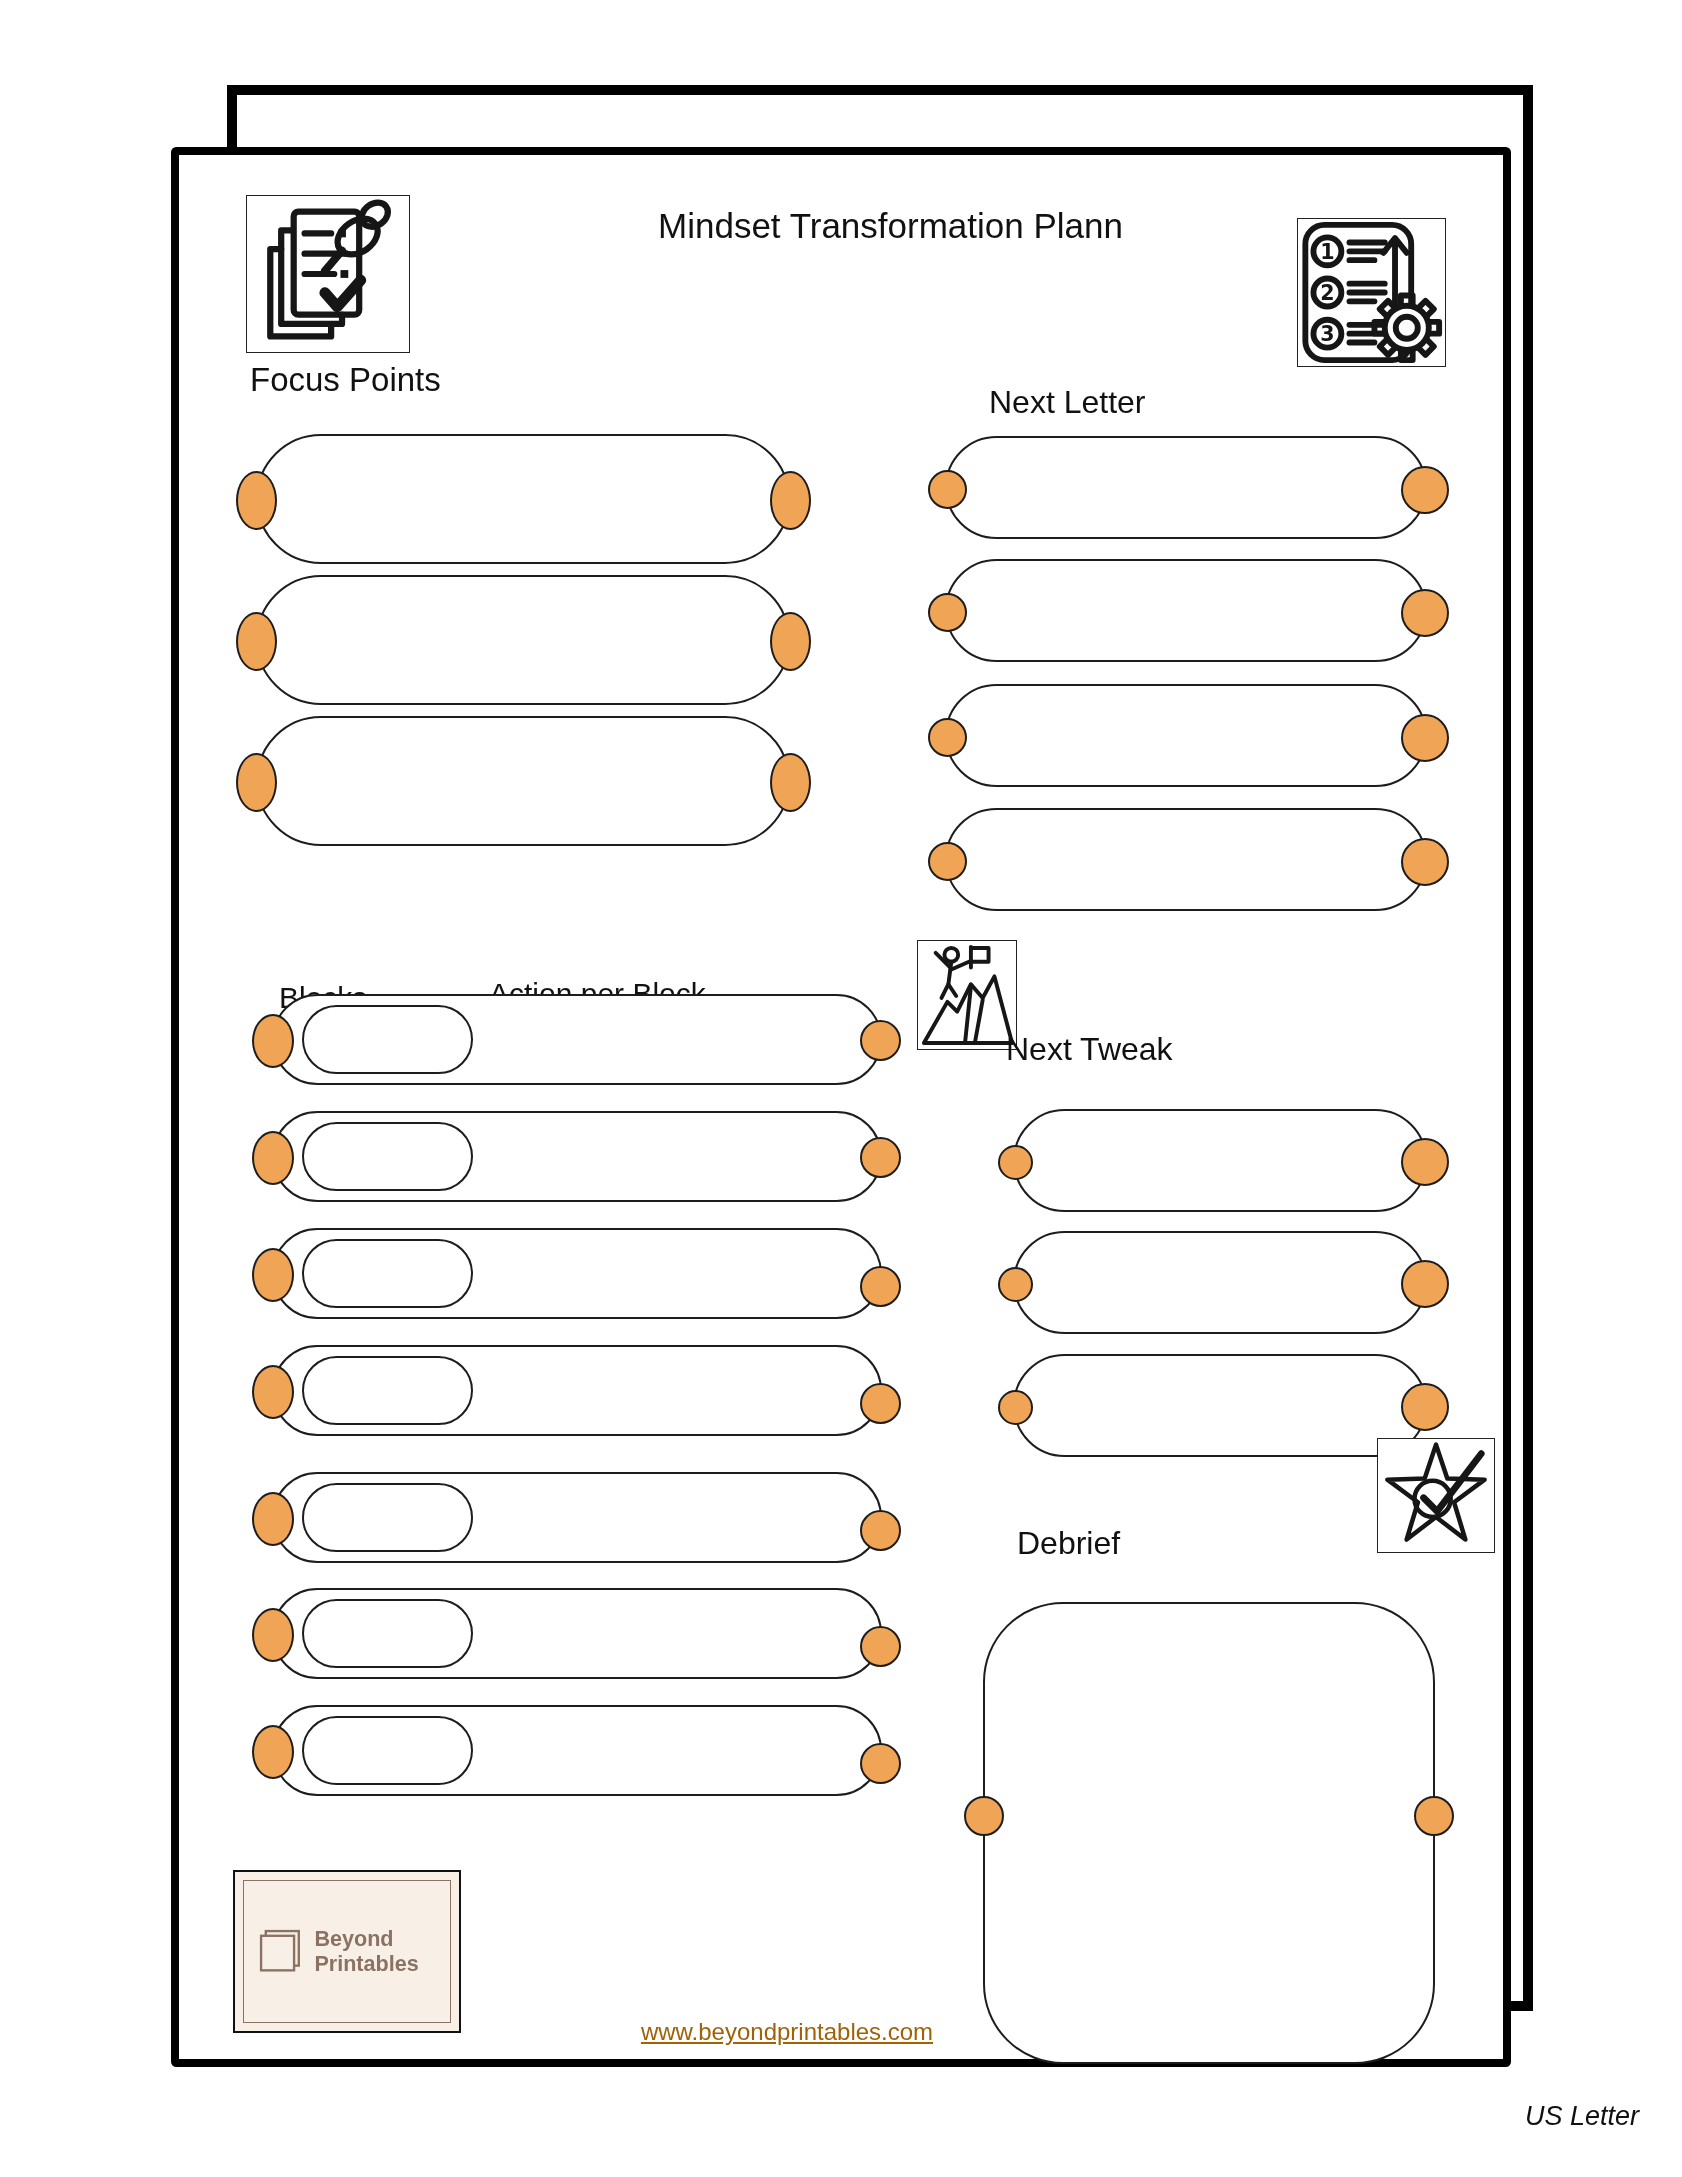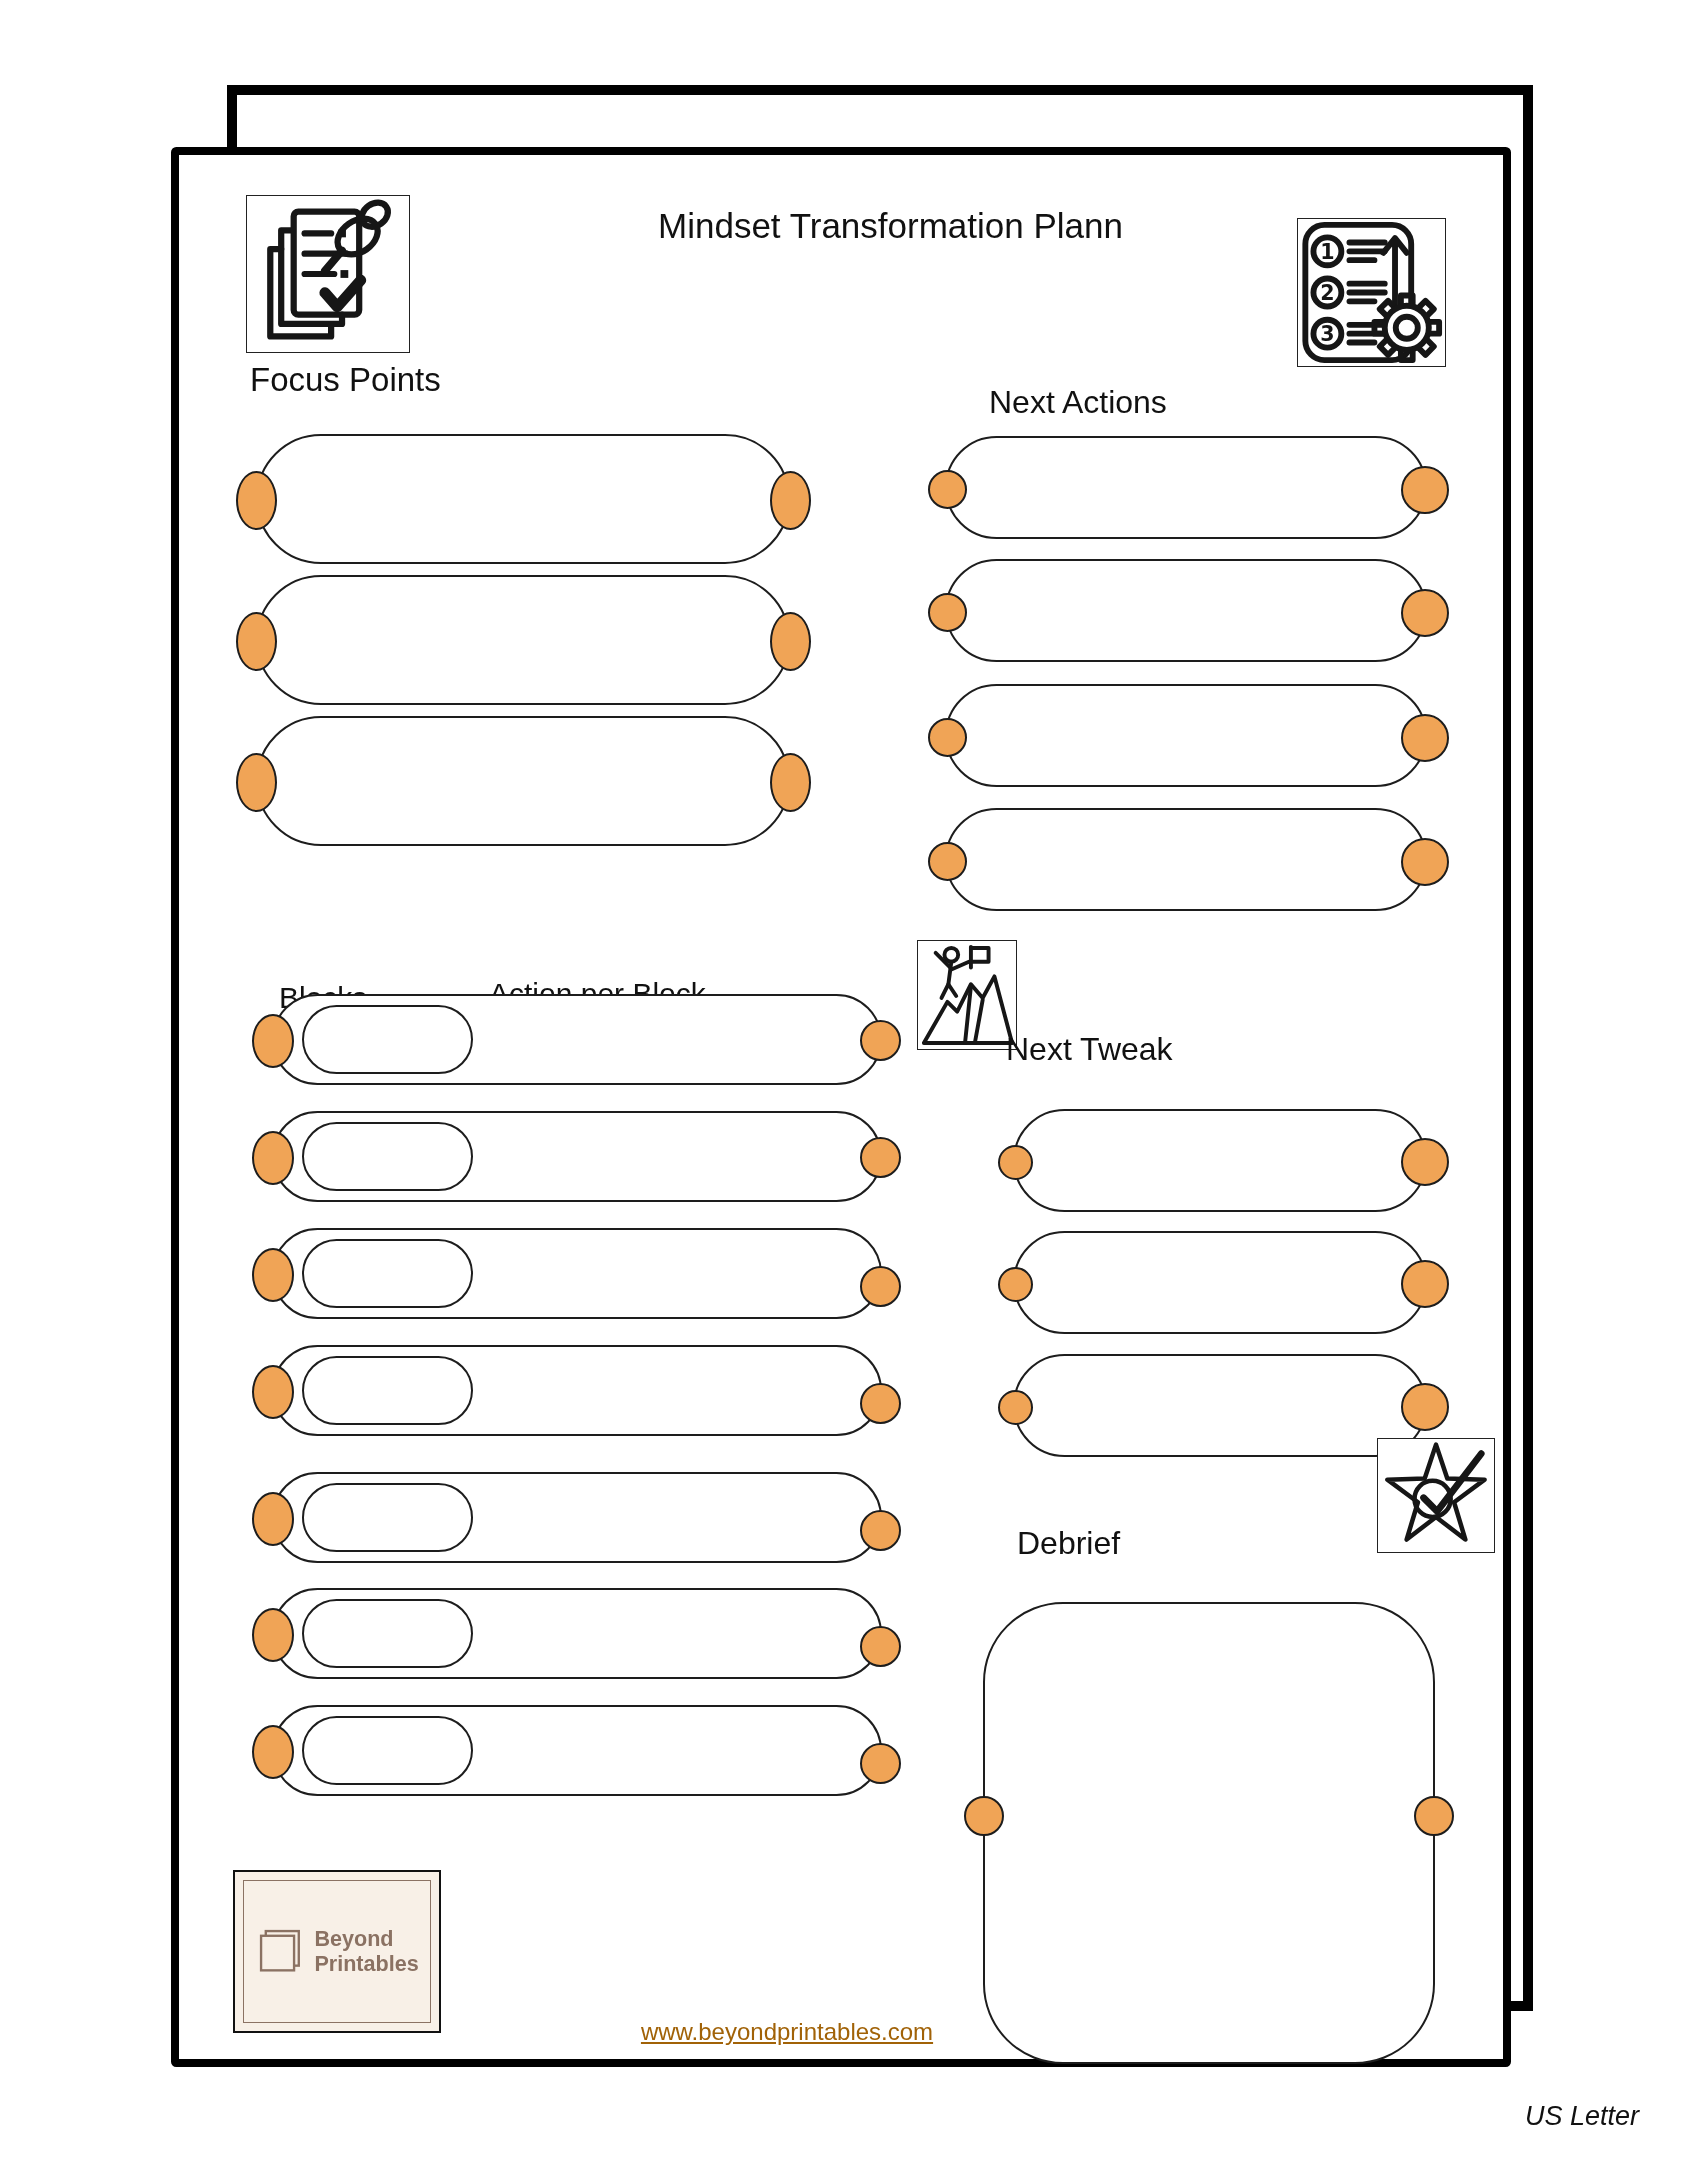--- a/index.html
+++ b/index.html
@@ -43,21 +43,21 @@
   .na-pill .dl{left:-19px;top:32px;width:39px;height:39px;}
   .na-pill .dr{right:-24px;top:28px;width:48px;height:48px;}
   .block-row .dl{left:-21.6px;top:18px;width:42px;height:54px;}
   .block-row .dr{right:-21px;top:24px;width:41px;height:41px;}
   .block-row.low .dr{top:36px;}
   .nt-pill .dl{left:-17.3px;top:34px;width:35px;height:35px;}
   .nt-pill .dr{right:-24px;top:27px;width:48px;height:48px;}
   .debrief-box .dl{left:-21px;top:192px;width:40px;height:40px;}
   .debrief-box .dr{right:-21px;top:192px;width:40px;height:40px;}
 
-  .logo{position:absolute;left:233px;top:1870px;width:208px;height:163px;
+  .logo{position:absolute;left:233px;top:1870px;width:228px;height:163px;
         border:2.6px solid #111;background:var(--logo-cream,#F8F0E7);box-sizing:border-box;padding-left:23px;}
   .logo-inner{position:absolute;left:7.8px;top:7.8px;right:7.8px;bottom:7.8px;
               border:1.7px solid var(--logo-brown,#8B7263);display:flex;align-items:center;
               gap:5.2px;padding:0 10.4px;box-sizing:border-box;}
   .logo-inner svg{width:55px;height:55px;flex:0 0 auto;}
   .logo-text{color:var(--logo-brown,#8B7263);font-weight:bold;font-size:21.6px;line-height:1.12;}
 
   .footer-url{position:absolute;left:536px;top:2018px;width:502px;text-align:center;
               font-size:24px;color:#a16207;text-decoration:underline;cursor:pointer;}
   .size-label{position:absolute;left:1525px;top:2101px;font-size:27px;font-style:italic;}
@@ -128,21 +128,21 @@
   </div>
   <div class="pill" style="top:575px">
     <span class="dot dl"></span>
     <span class="dot dr"></span>
   </div>
   <div class="pill" style="top:716px">
     <span class="dot dl"></span>
     <span class="dot dr"></span>
   </div>
 
-  <div class="label na-label">Next Actions</div>
+  <div class="label na-label">Next Letter</div>
   <div class="na-pill" style="top:436px">
     <span class="dot dl"></span>
     <span class="dot dr"></span>
   </div>
   <div class="na-pill" style="top:559px">
     <span class="dot dl"></span>
     <span class="dot dr"></span>
   </div>
   <div class="na-pill" style="top:684px">
     <span class="dot dl"></span>

